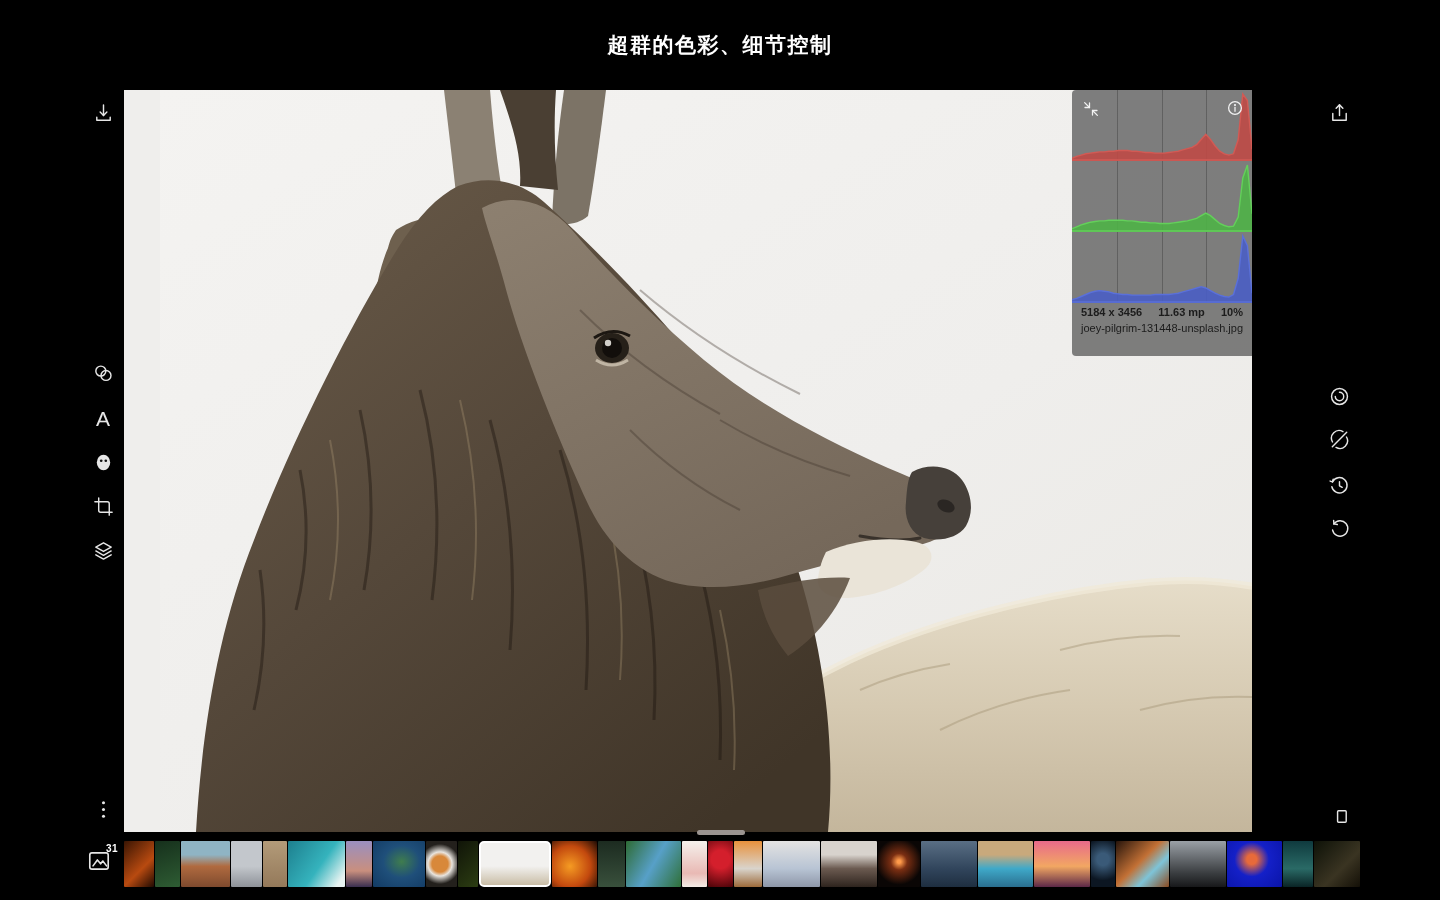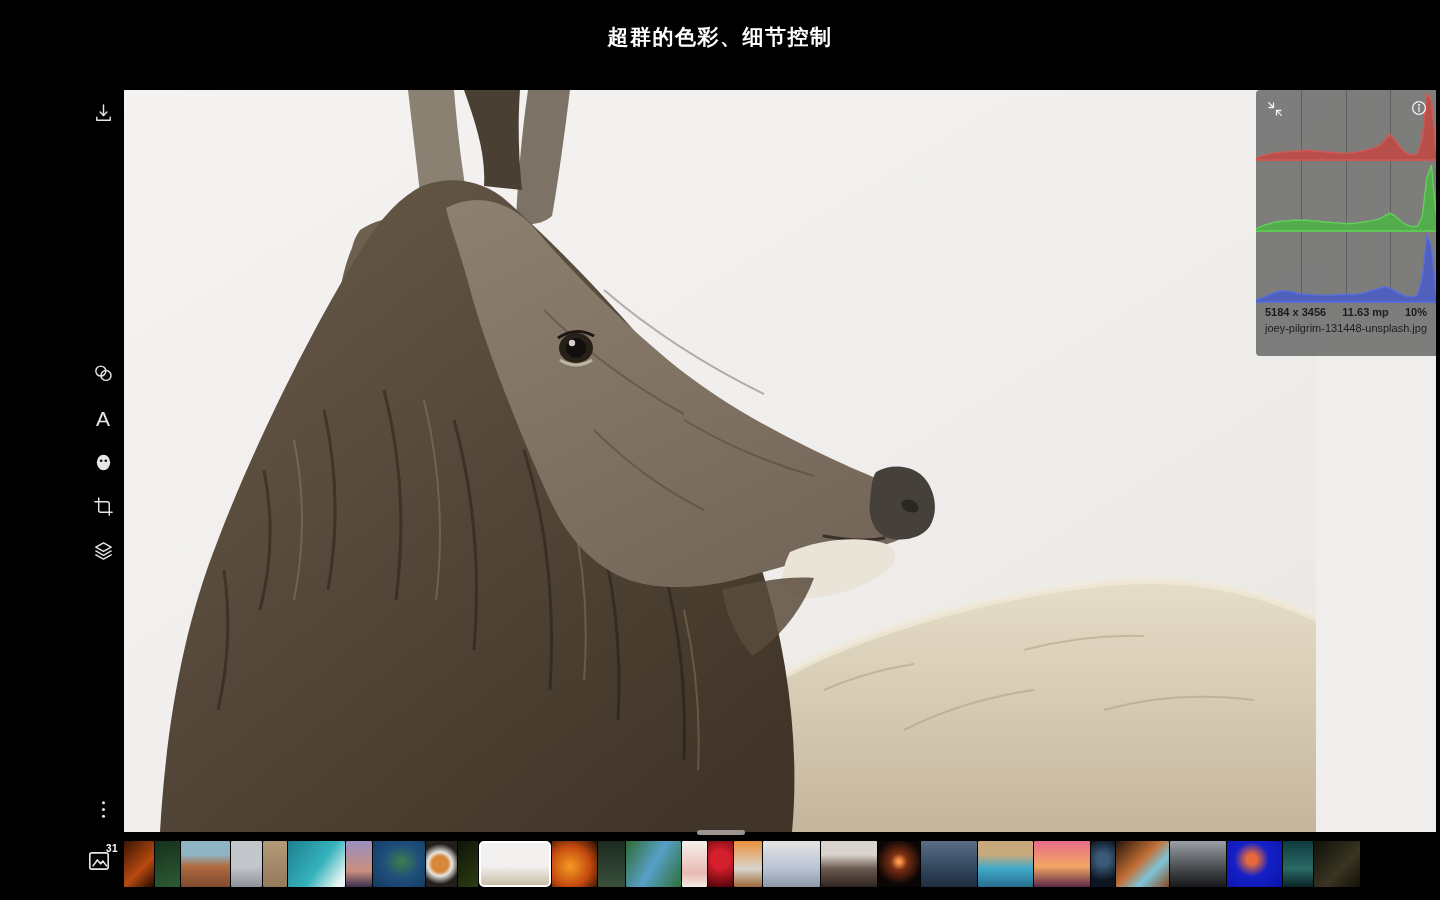--- a/index.html
+++ b/index.html
@@ -1,26 +1,26 @@
 <!DOCTYPE html>
 <html><head>
 <meta charset="utf-8">
 <style>
   html,body{margin:0;padding:0;}
   body{
     width:1440px;height:900px;background:#000;position:relative;overflow:hidden;
     font-family:"Liberation Sans",sans-serif;color:#fff;
   }
   .page-title{
-    position:absolute;top:23px;left:0;width:100%;text-align:center;
+    position:absolute;top:31px;left:0;width:100%;text-align:center;
     font-size:21px;font-weight:700;letter-spacing:1.5px;color:#fff;
   }
   
   .canvas{
-    position:absolute;left:124px;top:90px;width:1312px;height:742px;overflow:hidden;background:#efeeec;
+    position:absolute;left:124px;top:90px;width:1092px;height:742px;overflow:hidden;background:#efeeec;padding-left:36px;
   }
   
   .tool{
     position:absolute;width:30px;height:30px;display:flex;align-items:center;justify-content:center;cursor:pointer;
   }
   svg.icon{width:23px;height:23px;stroke:#e6e6e6;fill:none;stroke-width:1.5;stroke-linecap:round;stroke-linejoin:round;}
   .text-glyph{font-size:21px;color:#e6e6e6;font-weight:400;line-height:1;}
   
   .histo-panel{
     position:absolute;right:0;top:0;width:180px;height:266px;

